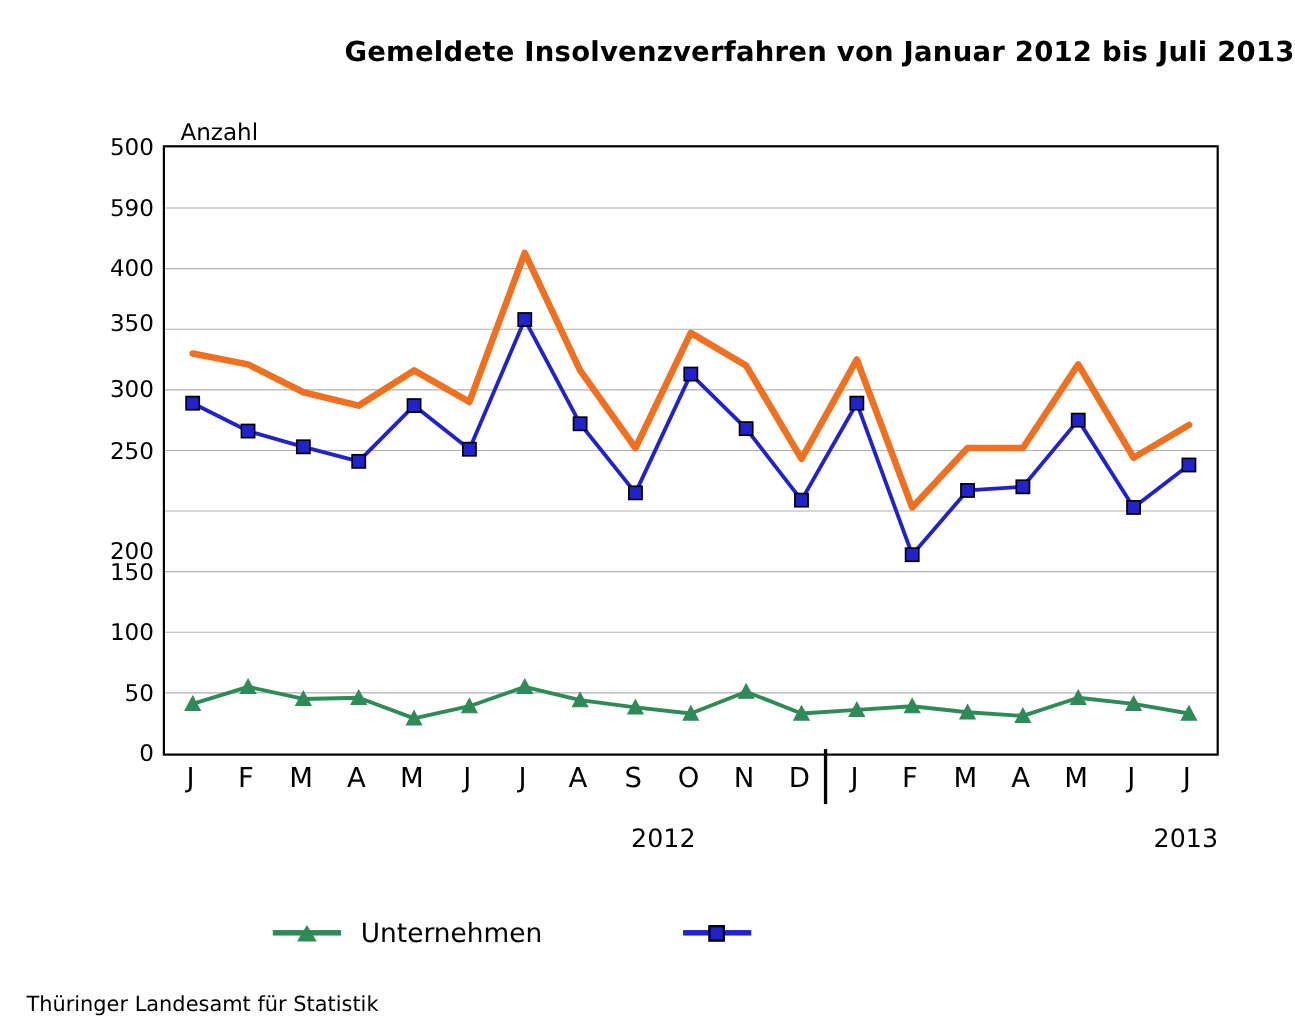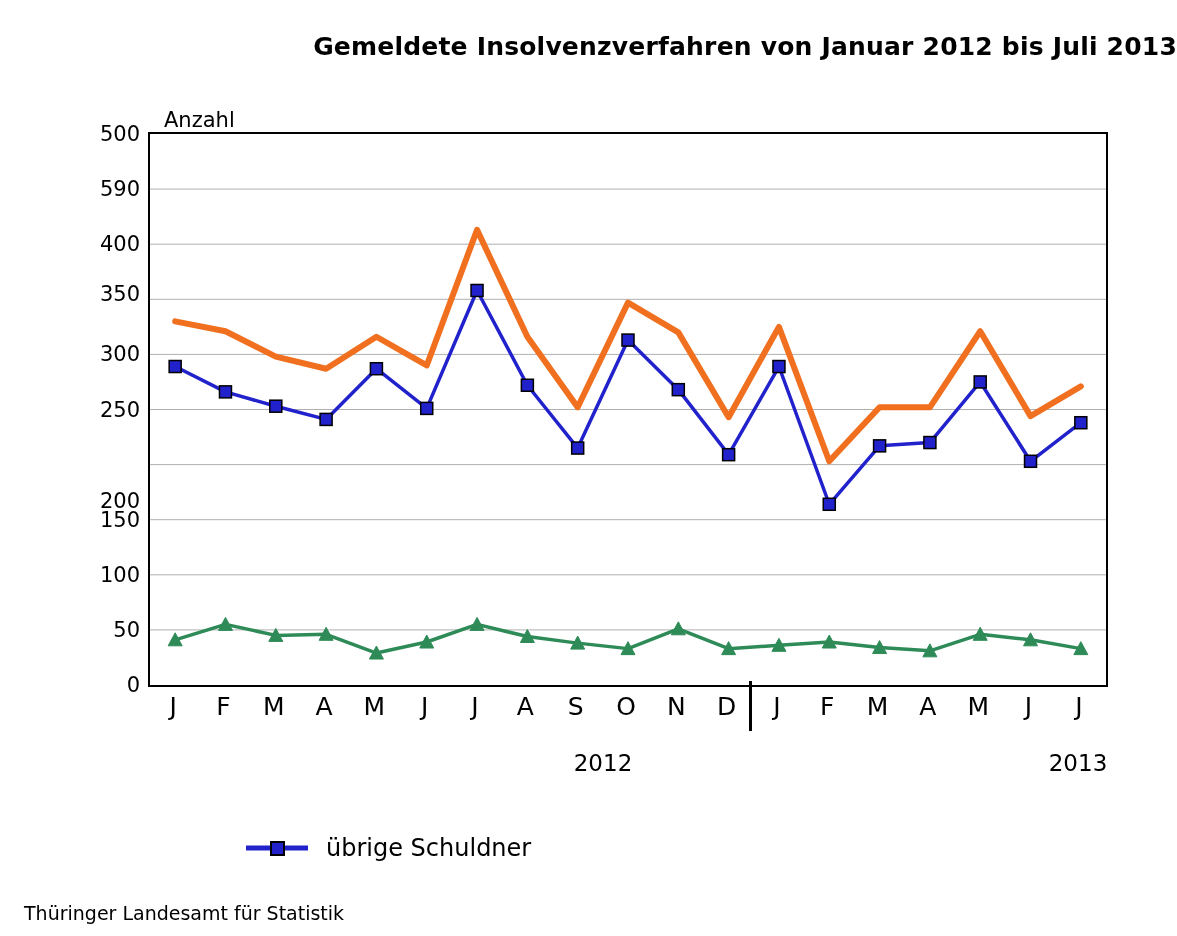--- a/index.html
+++ b/index.html
@@ -234,25 +234,31 @@
     <div class="x-label" style="left: 679.263px;">F</div>
     <div class="x-label" style="left: 729.579px;">M</div>
     <div class="x-label" style="left: 779.895px;">A</div>
     <div class="x-label" style="left: 830.211px;">M</div>
     <div class="x-label" style="left: 880.526px;">J</div>
     <div class="x-label" style="left: 930.842px;">J</div>
   </div>
 <div id="year-divider"></div>
 
 <div id="legend">
+    <div class="legend-entry" style="margin-left: 130px;">
+      <div class="legend-swatch">
+        <div class="legend-line thin" style="background: rgb(46, 139, 87);"></div>
+        <div class="legend-marker triangle" style="border-bottom-color: rgb(46, 139, 87);"></div>
+      </div>
+      <span>Unternehmen</span>
+    </div>
     <div class="legend-entry" style="margin-left: 128px;">
       <div class="legend-swatch">
         <div class="legend-line thin" style="background: rgb(34, 34, 204);"></div>
         <div class="legend-marker square" style="background: rgb(34, 34, 204);"></div>
       </div>
-      <span>übrige Schuldner</span>
     </div>
   </div>
 
 <div id="source-note">Thüringer Landesamt für Statistik</div>
 
 <div class="year-label" style="left: 603px;">2012</div>
 <div class="year-label" style="left: 1078px;">2013</div>
 
 </body></html>

